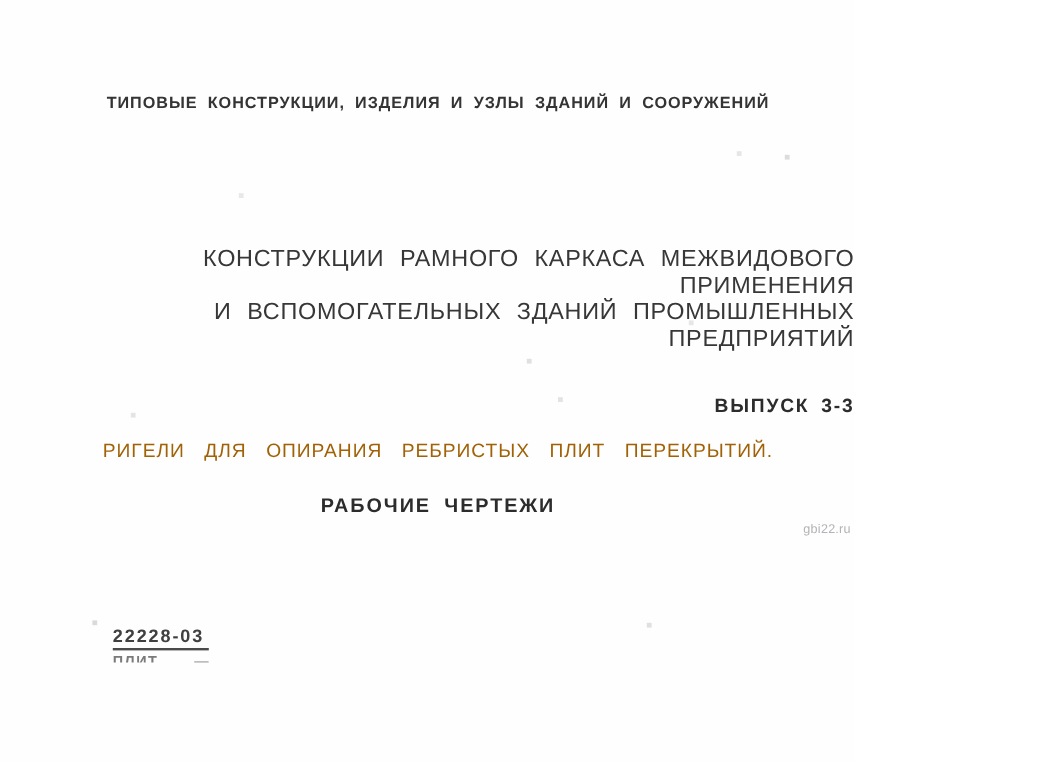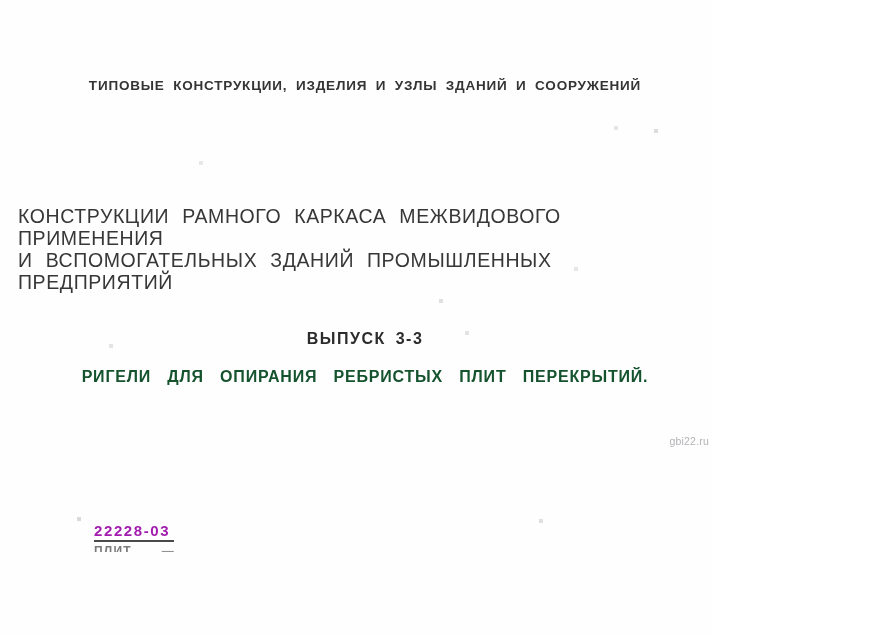--- a/index.html
+++ b/index.html
@@ -45,53 +45,53 @@
     word-spacing: 18px;
     color: #454545;
   }
 
   
   .description {
     position: absolute;
     top: 205px;
     left: 18px;
     right: 0;
-    text-align: left;
+    text-align: right;
     font-size: 19.5px;
     font-weight: 400;
     letter-spacing: 0.6px;
     word-spacing: 7px;
     line-height: 22px;
     color: #373737;
   }
 
   .issue-label {
     position: absolute;
     top: 330px;
     left: 18px;
     right: 0;
-    text-align: center;
+    text-align: right;
     font-size: 16px;
     font-weight: 700;
     letter-spacing: 1.5px;
     word-spacing: 4px;
     color: #2c2c2c;
   }
 
   .issue-subtitle {
     position: absolute;
     top: 368px;
     left: 18px;
     right: 0;
     text-align: center;
     font-size: 16px;
-    font-weight: 700;
+    font-weight: 400;
     letter-spacing: 0.8px;
     word-spacing: 11px;
-    color: #14532d;
+    color: #a16207;
   }
 
   .doc-type {
     position: absolute;
     top: 413px;
     left: 18px;
     right: 0;
     text-align: center;
     font-size: 16.5px;
     font-weight: 700;
@@ -115,21 +115,21 @@
   .stamp {
     position: absolute;
     left: 94px;
     top: 522px;
   }
   .stamp-number {
     display: inline-block;
     font-size: 15px;
     font-weight: 600;
     letter-spacing: 1.6px;
-    color: #a21caf;
+    color: #404040;
     border-bottom: 2px solid #4a4a4a;
     padding: 0 4px 1px 0;
   }
   .stamp-price {
     height: 8px;               
     overflow: hidden;
     margin-top: 2px;
     font-size: 12px;
     font-weight: 700;
     letter-spacing: 1.2px;
@@ -177,20 +177,21 @@
 
   <div class="description">
     <div>КОНСТРУКЦИИ РАМНОГО КАРКАСА МЕЖВИДОВОГО ПРИМЕНЕНИЯ</div>
     <div>И ВСПОМОГАТЕЛЬНЫХ ЗДАНИЙ ПРОМЫШЛЕННЫХ ПРЕДПРИЯТИЙ</div>
   </div>
 
   <div class="issue-label">ВЫПУСК 3-3</div>
 
   <div class="issue-subtitle">РИГЕЛИ ДЛЯ ОПИРАНИЯ РЕБРИСТЫХ ПЛИТ ПЕРЕКРЫТИЙ.</div>
 
+  <div class="doc-type">РАБОЧИЕ ЧЕРТЕЖИ</div>
 
   <div class="watermark">gbi22.ru</div>
 
   <div class="stamp">
     <div class="stamp-number">22228-03</div>
     <div class="stamp-price">
       <span>ПЛИТ</span><span class="price-value">—</span>
     </div>
   </div>
 

